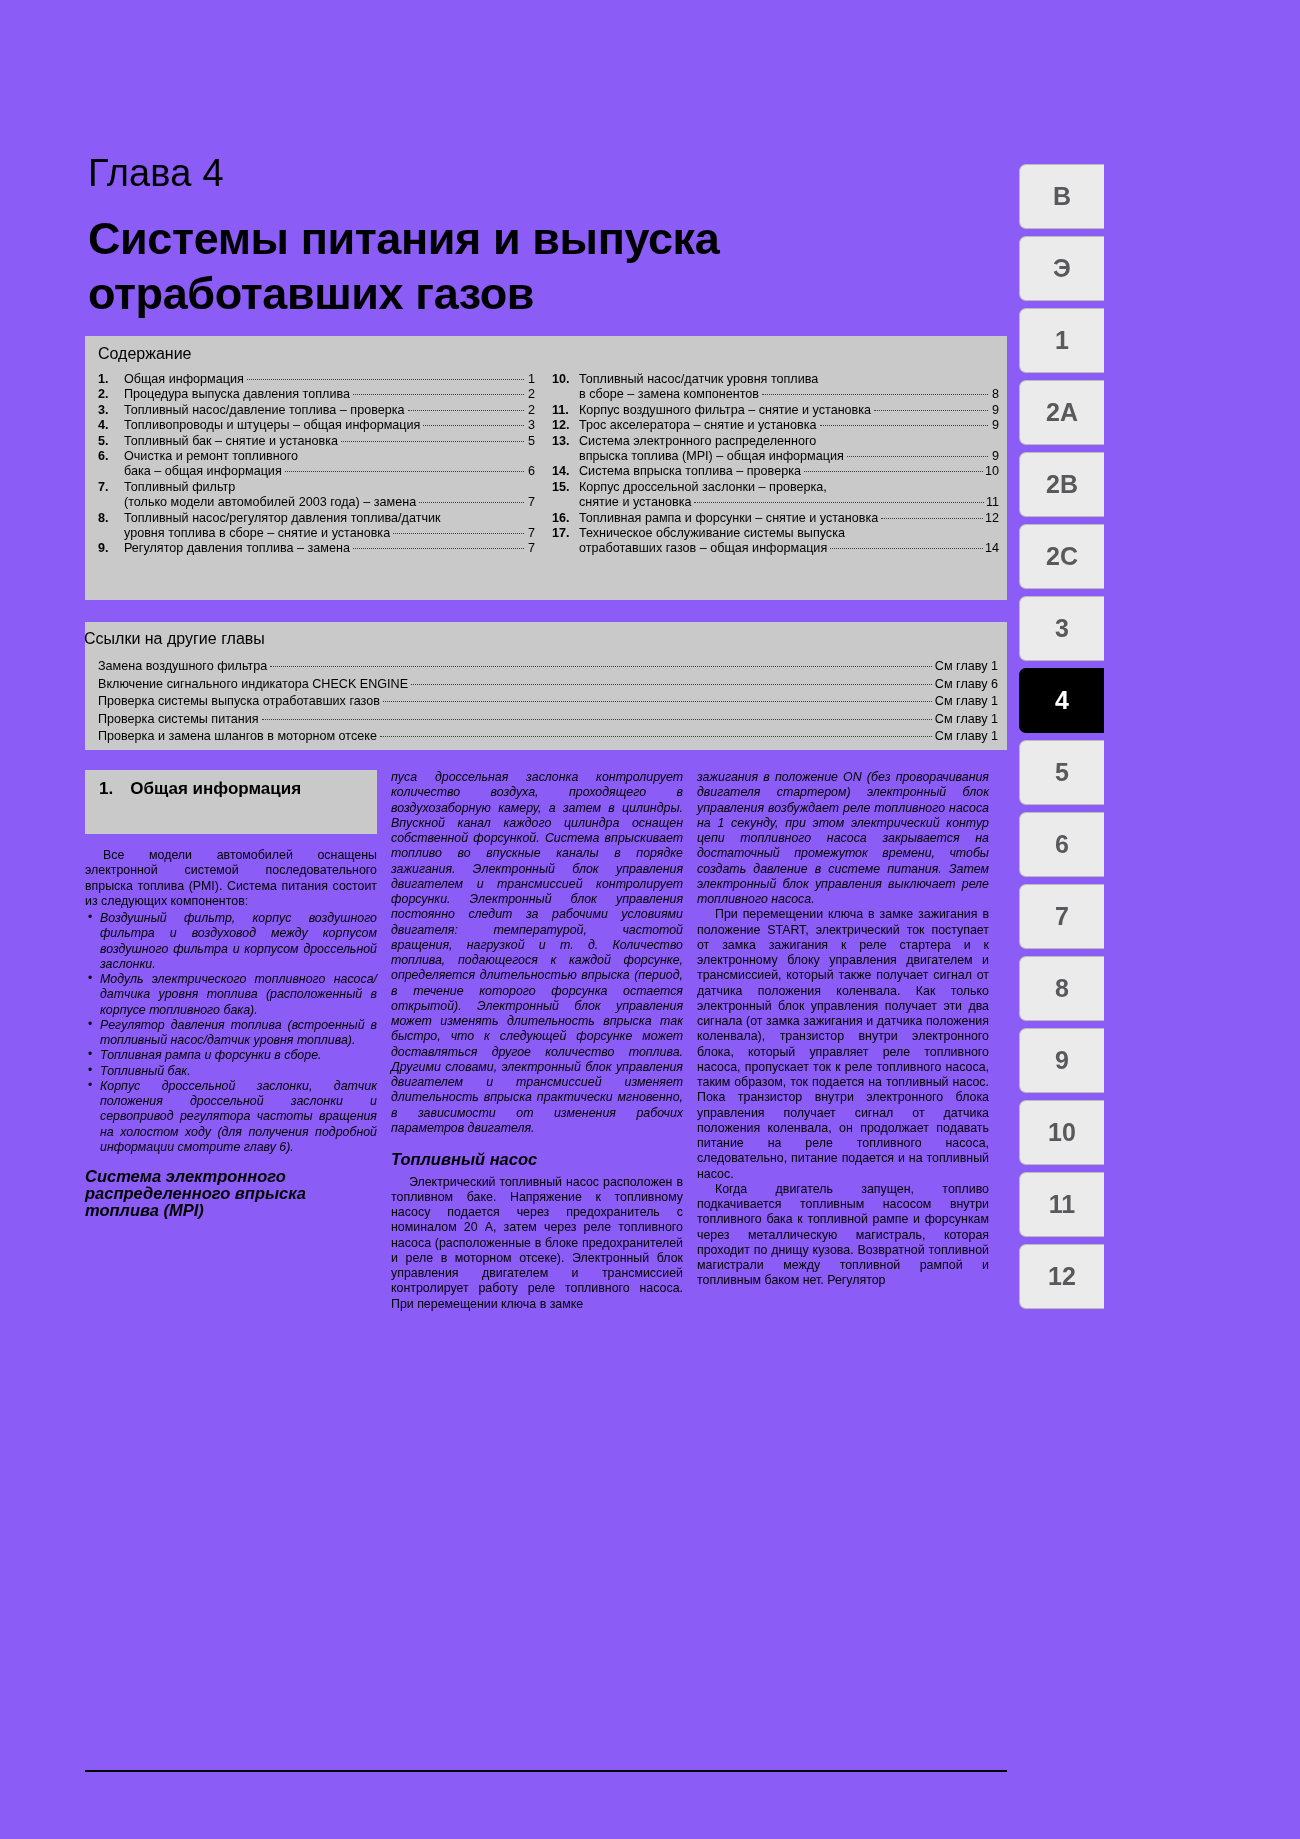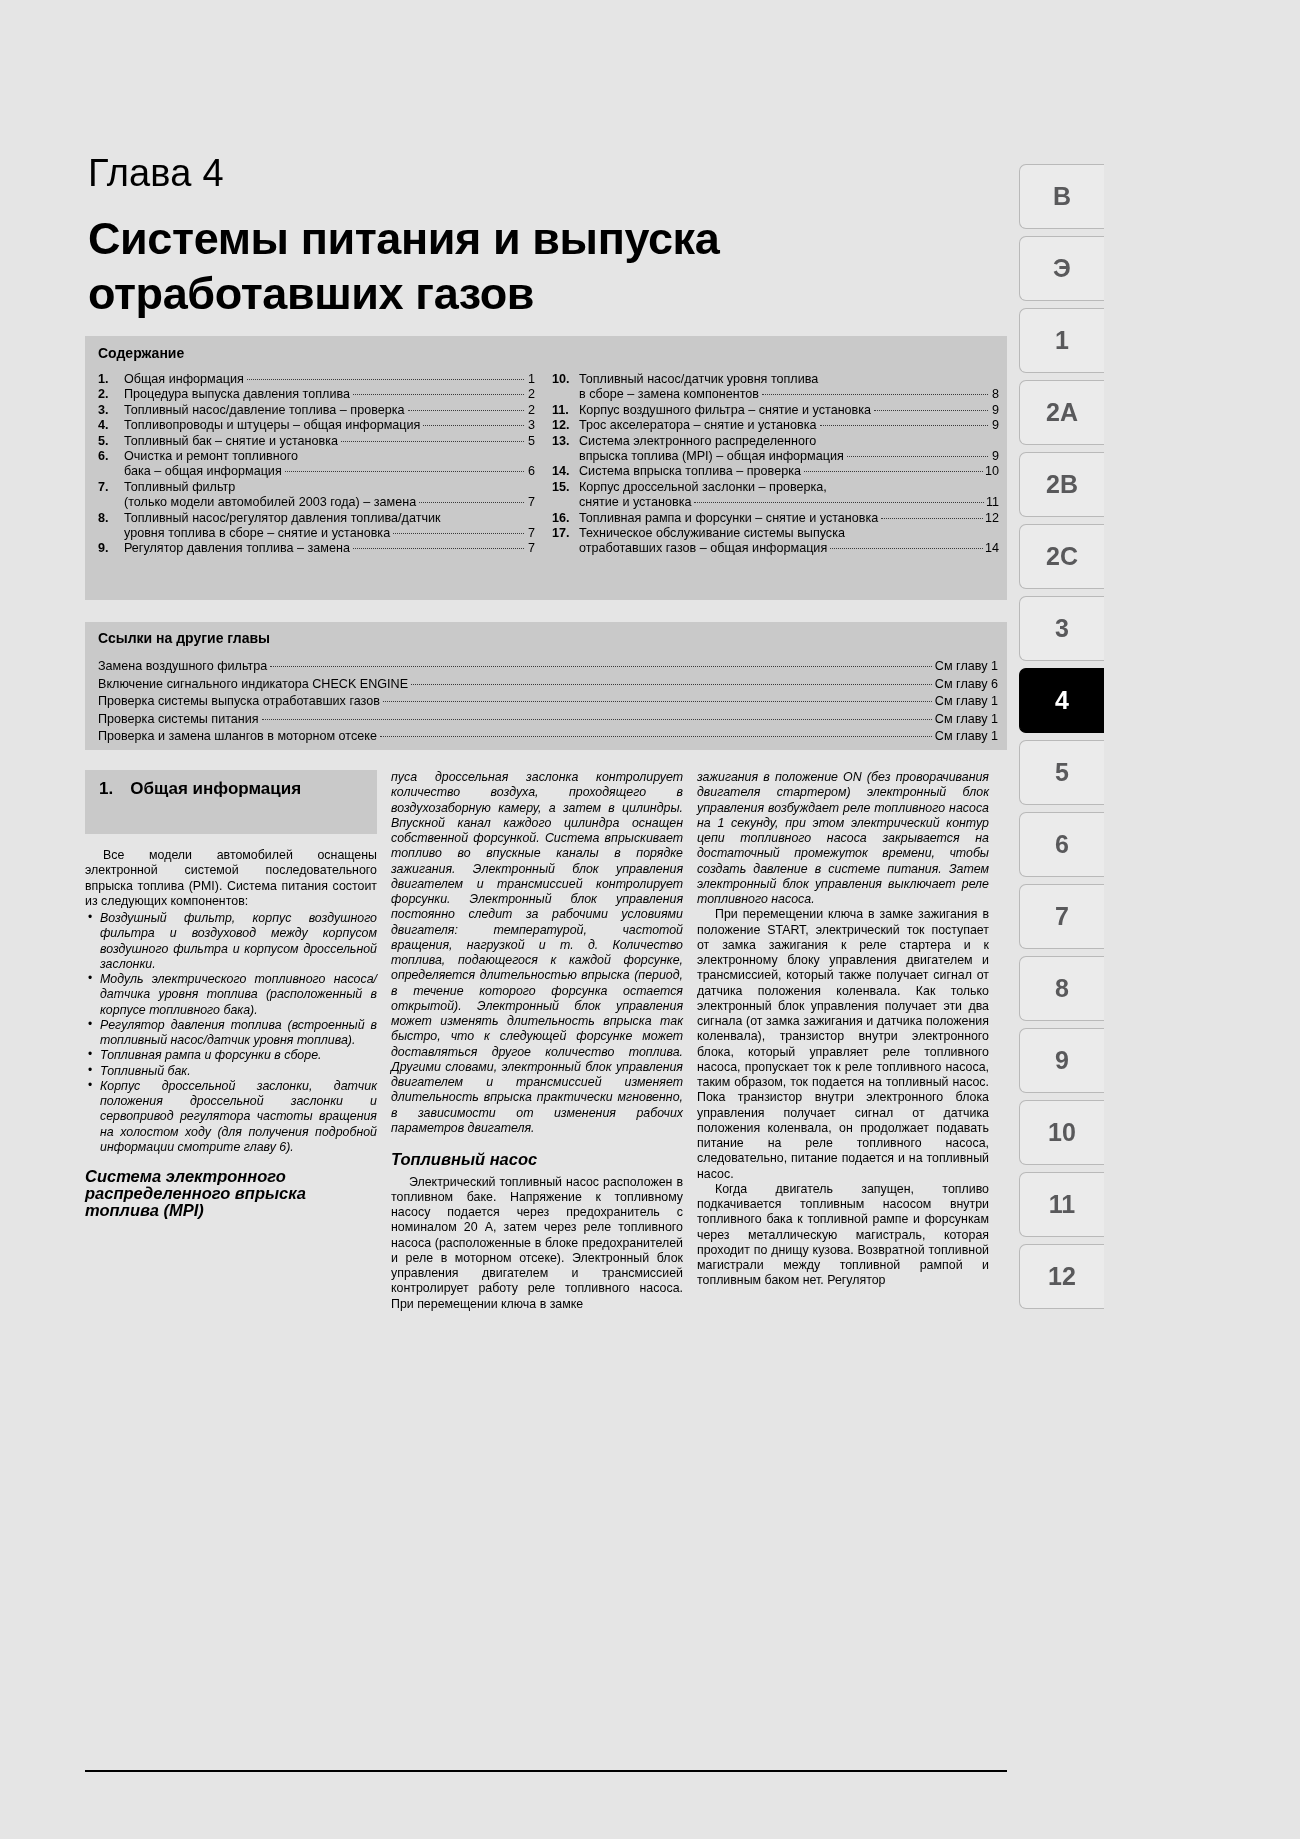--- a/index.html
+++ b/index.html
@@ -6,21 +6,21 @@
   body{
     width:1300px;height:1839px;
     font-family:"Liberation Sans", sans-serif;
     color:#000;
     position:relative;
     overflow:hidden;
   }
   .page{
     position:absolute;
     left:0;top:0;width:1300px;height:1839px;
-    background:#e5e5e5;
+    background:#8b5cf6;
   }
   
   .chapter-kicker{
     position:absolute;left:88px;top:152px;
     font-size:38px;font-weight:400;letter-spacing:.2px;
   }
   .chapter-title{
     position:absolute;left:88px;top:212px;width:830px;
     font-size:45px;font-weight:bold;line-height:1.22;
     letter-spacing:-0.4px;
@@ -28,25 +28,25 @@
   
   .box{
     position:absolute;
     background:#c9c9c9;
   }
   #toc-box{left:85px;top:336px;width:922px;height:264px;}
   #links-box{left:85px;top:622px;width:922px;height:128px;}
   #sec1-box{left:85px;top:770px;width:292px;height:64px;}
 
   .box-title{
-    font-size:14px;font-weight:bold;
+    font-size:16px;font-weight:normal;
     margin:0;padding:0;
   }
   #toc-title{position:absolute;left:98px;top:345px;}
-  #links-title{position:absolute;left:98px;top:630px;}
+  #links-title{position:absolute;left:84px;top:630px;}
 
   
   .toc-col{
     position:absolute;
     font-size:12.6px;
     line-height:15.4px;
   }
   #toc-left{left:98px;top:372px;width:437px;}
   #toc-right{left:552px;top:372px;width:447px;}
 

